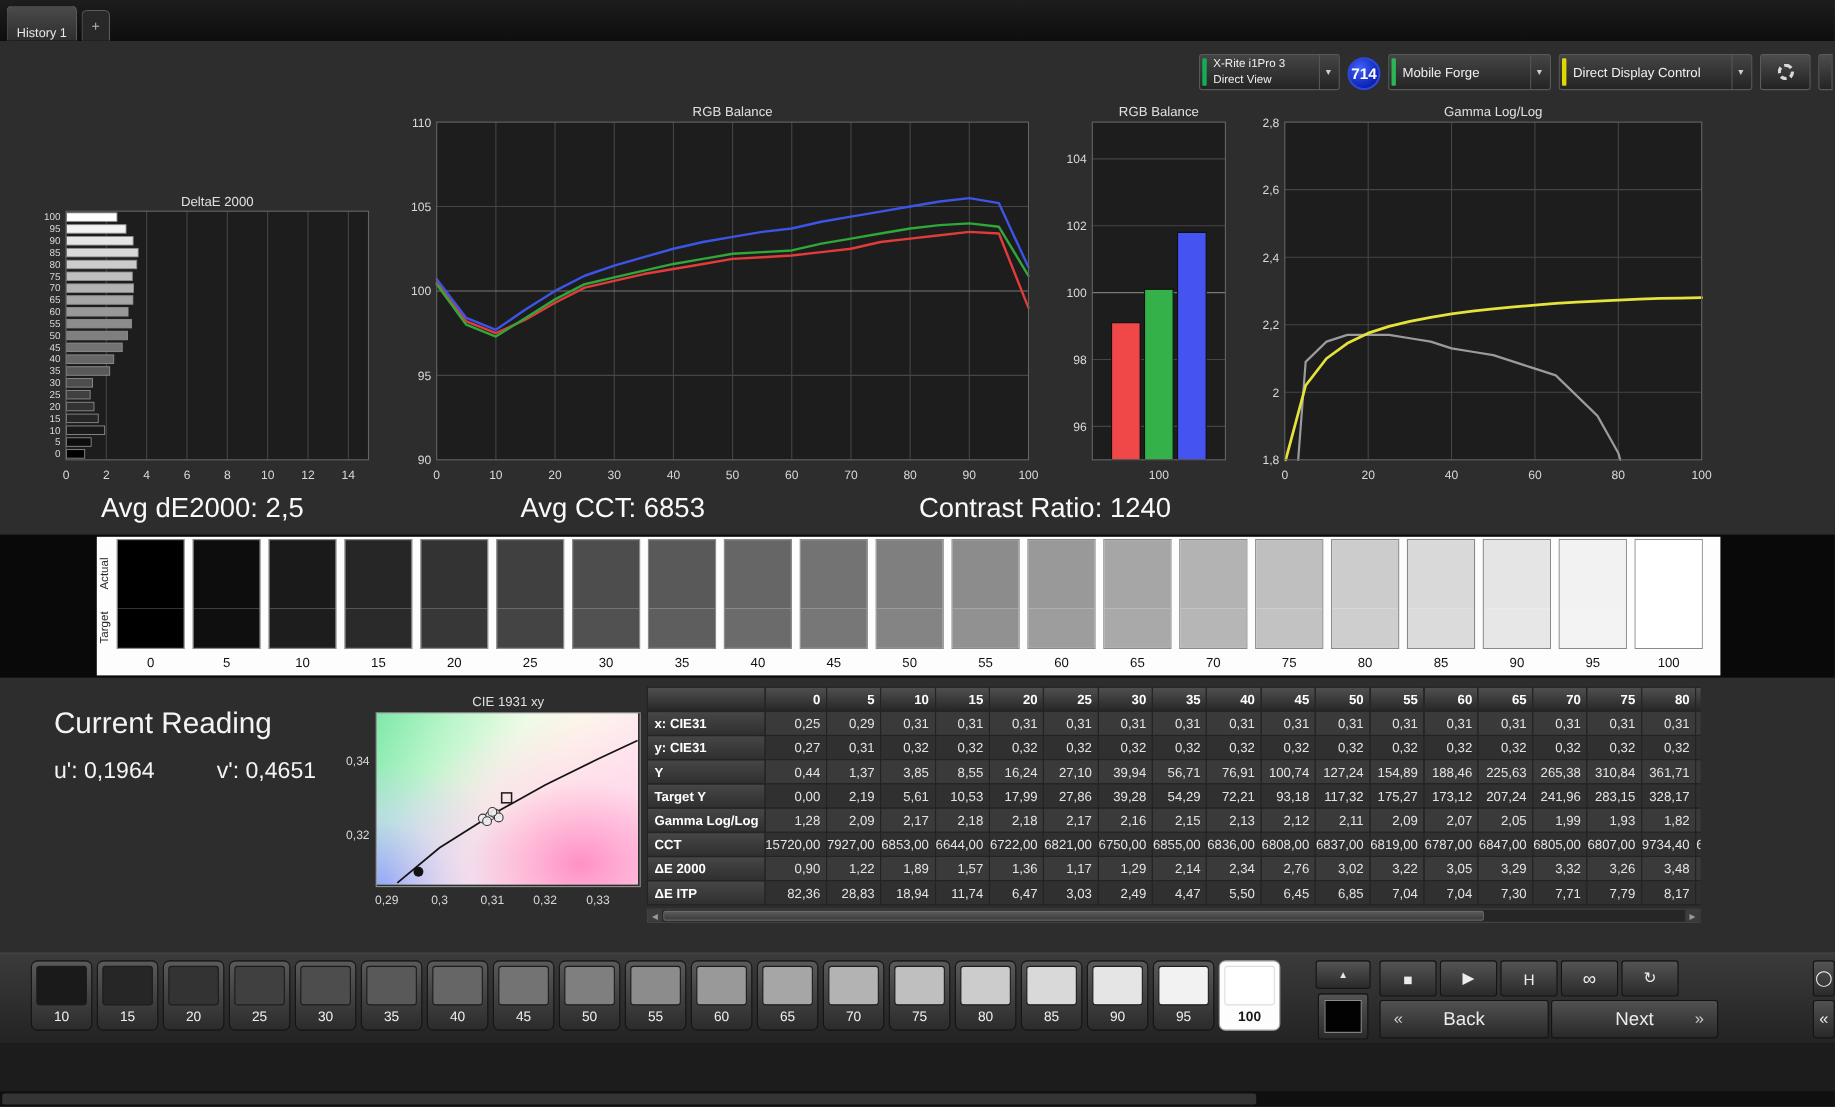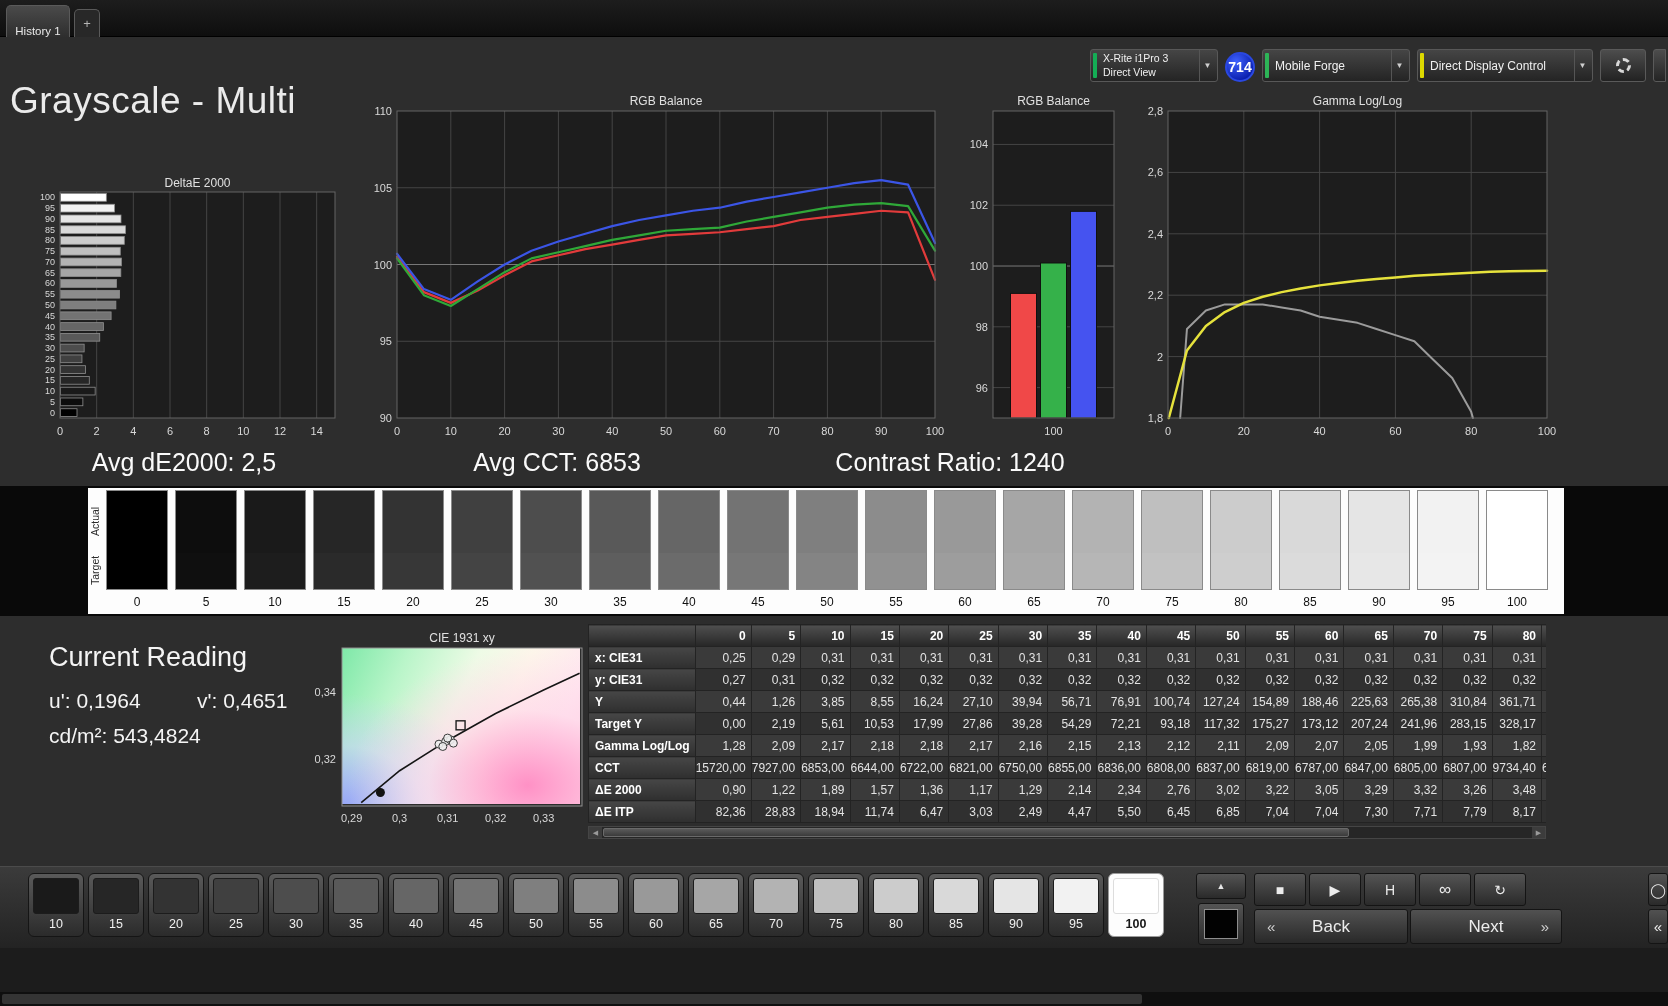--- a/index.html
+++ b/index.html
@@ -155,21 +155,20 @@
         <span>Direct Display Control</span>
         <span class="chev">▼</span>
       </div>
       <div id="gear-btn">
         <span class="gear-glyph"></span>
       </div>
       <div class="sliver"></div>
     </div>
   </div>
 
-  <div id="page-title">Grayscale - Multi</div>
 
   <div class="chart" id="chart-deltae">
       <svg width="352" height="270">
         <text x="189.5" y="11" font-size="12" text-anchor="middle" fill="#e0e0e0" font-family="Liberation Sans, DejaVu Sans, sans-serif">DeltaE 2000</text>
         <rect x="52" y="16" width="275" height="226" fill="#1d1d1d"></rect>
         <line x1="88.66666666666666" y1="16" x2="88.66666666666666" y2="242" stroke="#454545"></line>
         <line x1="125.33333333333333" y1="16" x2="125.33333333333333" y2="242" stroke="#454545"></line>
         <line x1="162" y1="16" x2="162" y2="242" stroke="#454545"></line>
         <line x1="198.66666666666666" y1="16" x2="198.66666666666666" y2="242" stroke="#454545"></line>
         <line x1="235.33333333333331" y1="16" x2="235.33333333333331" y2="242" stroke="#454545"></line>
@@ -475,23 +474,20 @@
         </div>
       </div>
   </div>
 
   <div id="current-reading">
     <div id="cr-title">Current Reading</div>
     <div class="cr-row">
       <span class="cr-pair"><span>u':</span> <span>0,1964</span></span>
       <span class="cr-pair"><span>v':</span> <span>0,4651</span></span>
     </div>
-    <div class="cr-row">
-      <span class="cr-pair"><span>cd/m²:</span> <span>543,4824</span></span>
-    </div>
   </div>
 
   <div class="chart" id="chart-cie">
     <div id="cie-bg"></div>
     <svg width="302" height="202">
         <text x="162" y="12" font-size="12" text-anchor="middle" fill="#e0e0e0" font-family="Liberation Sans, DejaVu Sans, sans-serif">CIE 1931 xy</text>
         <polyline points="61.2,172.63829787234042 99.6,140.70212765957444 147.6,110.4468085106382 195.6,83.5531914893616 243.6,60.02127659574454 279.6,43.212765957446834" fill="none" stroke="#151515" stroke-width="1.6"></polyline>
         <circle cx="138.9599999999999" cy="114.14468085106373" r="4" fill="#ededed" fill-opacity="0.9" stroke="#3a3a3a"></circle>
         <circle cx="145.67999999999995" cy="111.45531914893617" r="4" fill="#ededed" fill-opacity="0.9" stroke="#3a3a3a"></circle>
         <circle cx="150.47999999999996" cy="109.77446808510638" r="4" fill="#ededed" fill-opacity="0.9" stroke="#3a3a3a"></circle>
@@ -596,21 +592,21 @@
             <td>0,32</td>
             <td>0,32</td>
             <td>0,32</td>
             <td>0,32</td>
             <td>0,32</td>
             <td>0,32</td>
           </tr>
           <tr>
             <td class="rowlabel">Y</td>
             <td>0,44</td>
-            <td>1,26</td>
+            <td>1,37</td>
             <td>3,85</td>
             <td>8,55</td>
             <td>16,24</td>
             <td>27,10</td>
             <td>39,94</td>
             <td>56,71</td>
             <td>76,91</td>
             <td>100,74</td>
             <td>127,24</td>
             <td>154,89</td>

